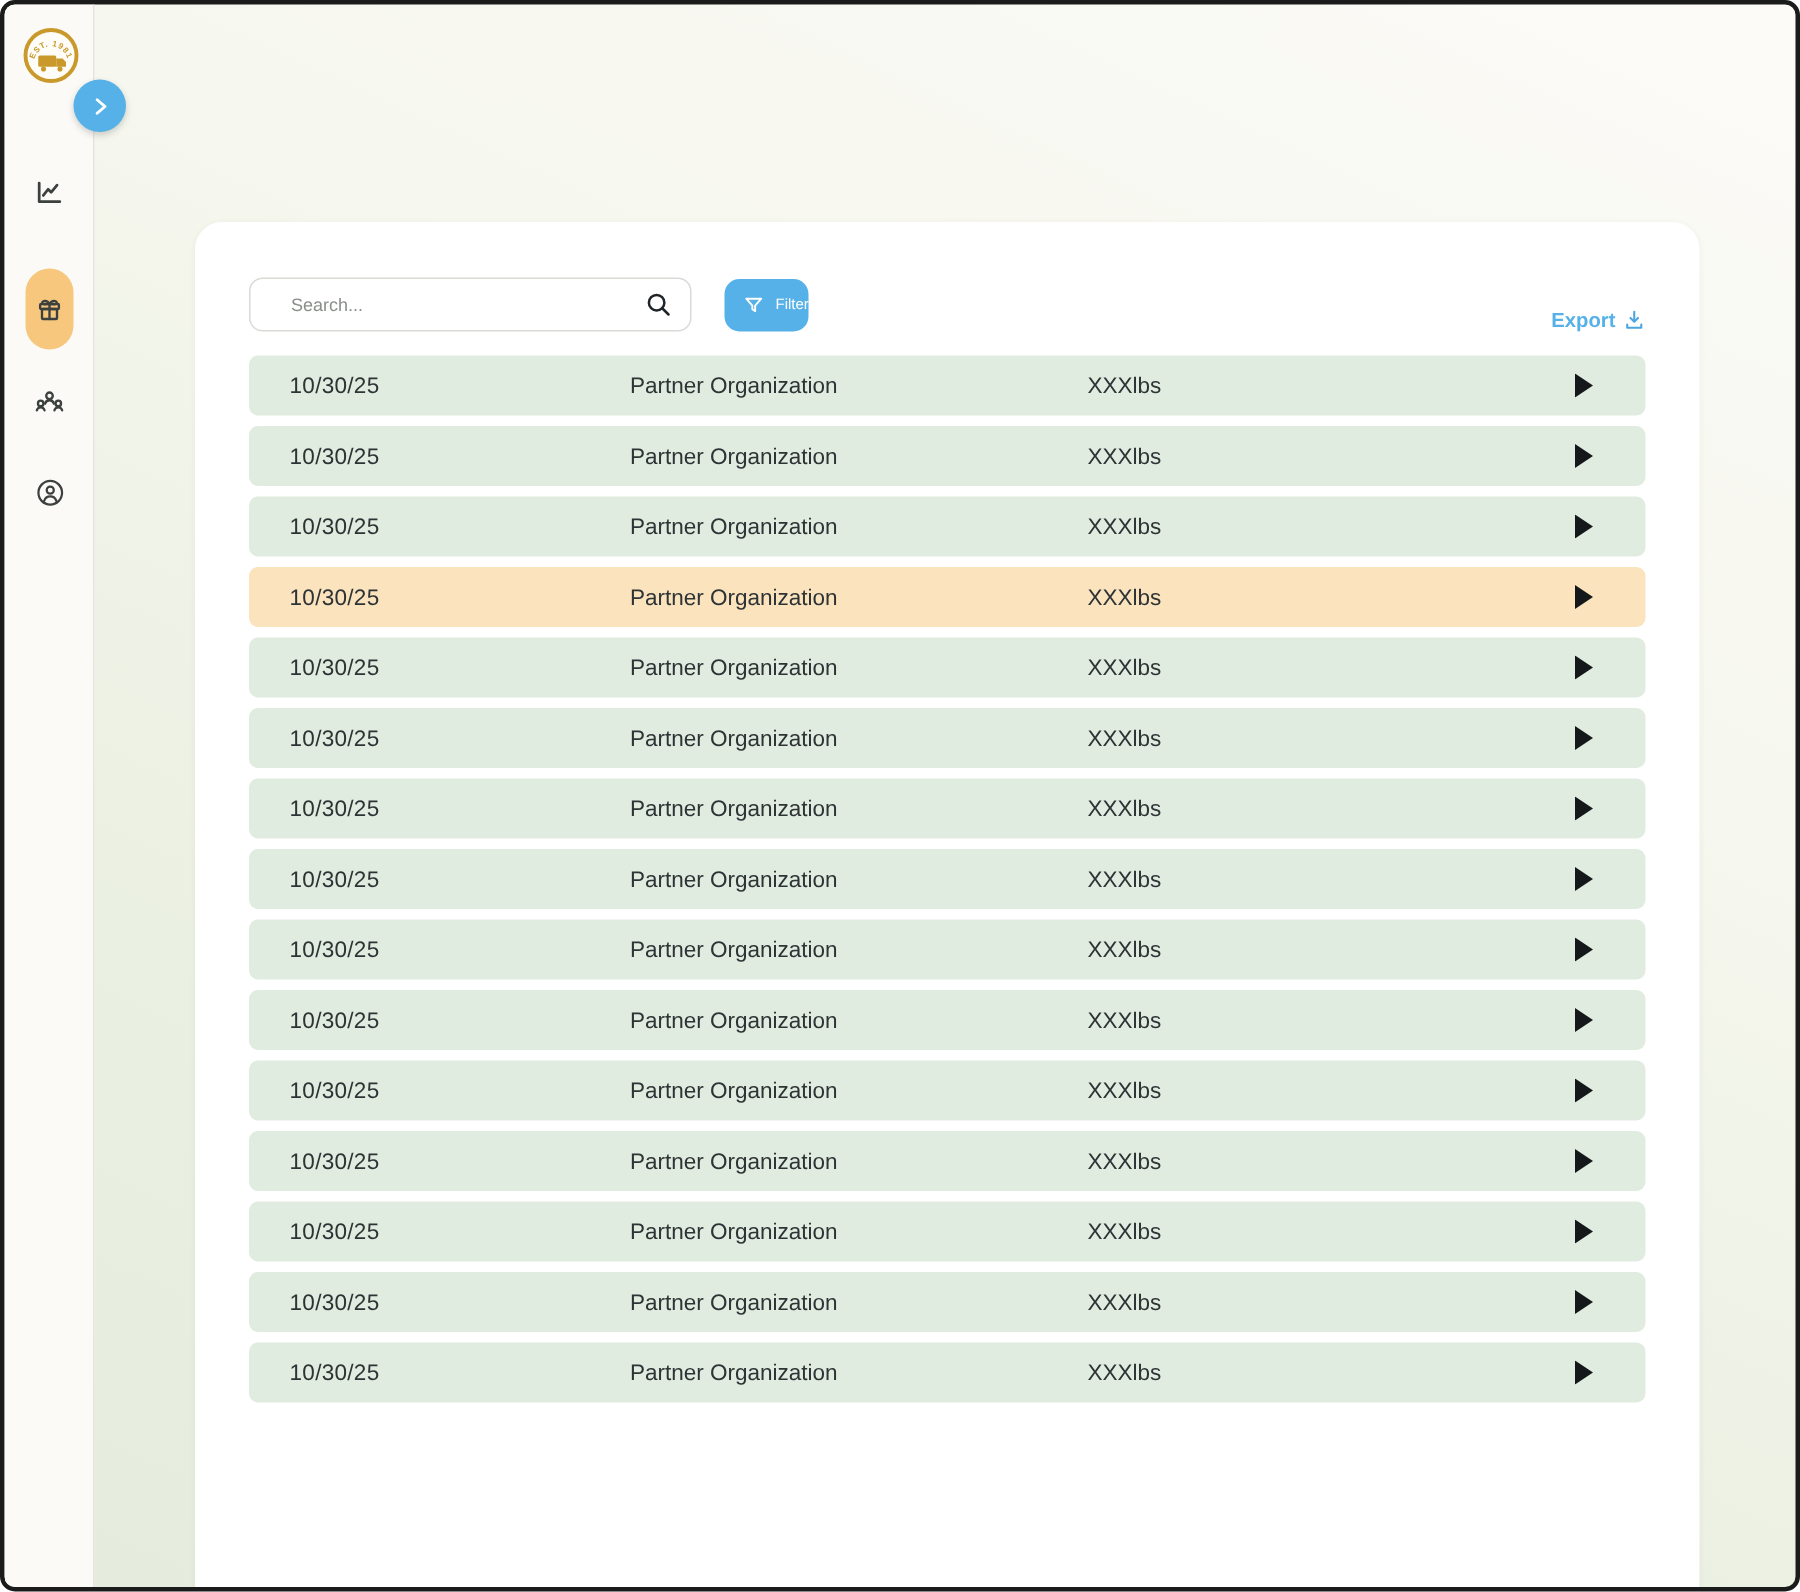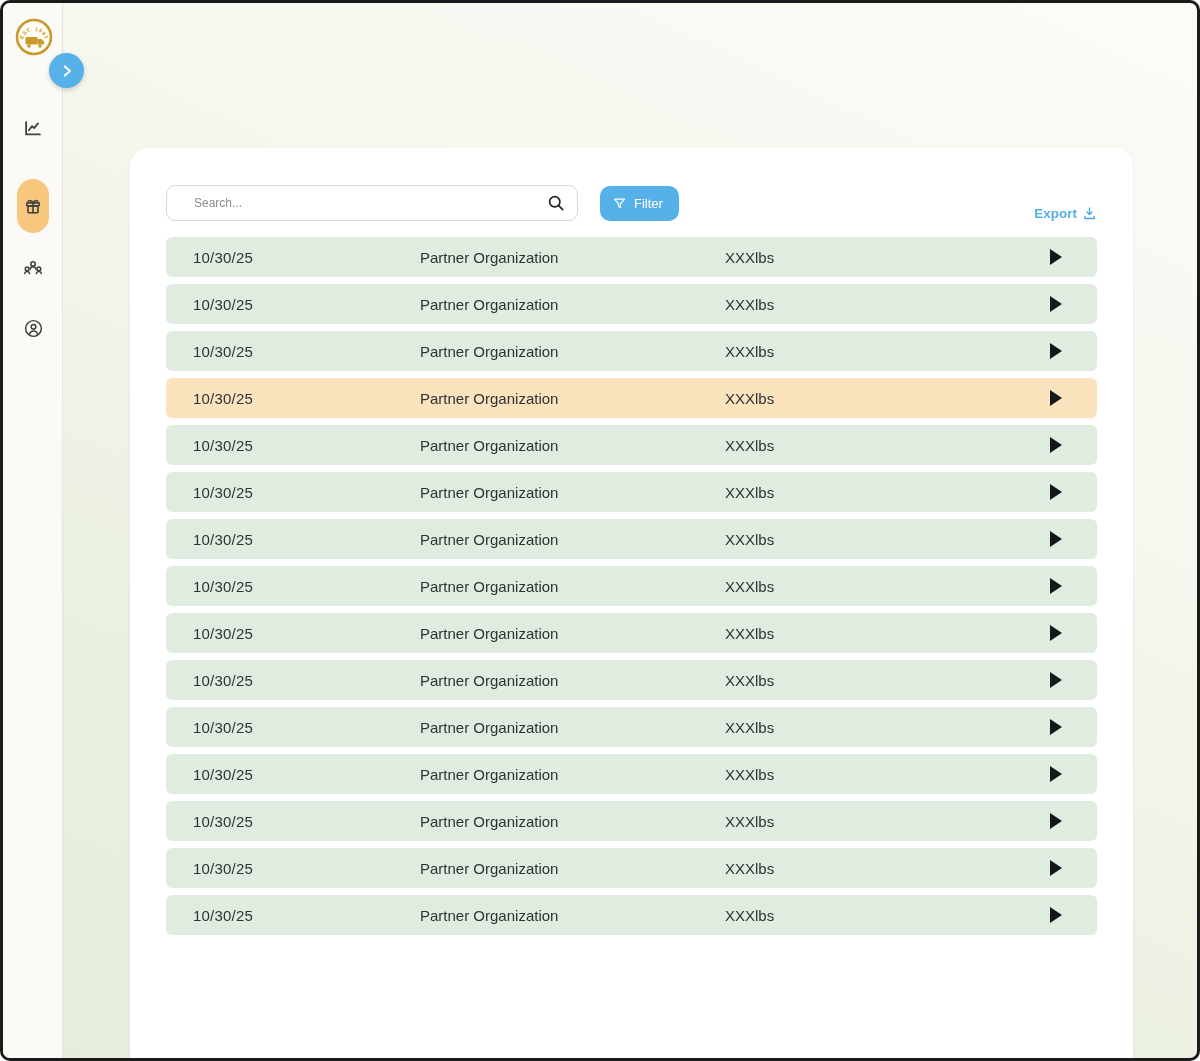--- a/index.html
+++ b/index.html
@@ -45,33 +45,33 @@
   }
 
   .card {
     position:absolute; left:67px; top:145px; width:1003px; height:960px;
     background:#ffffff; border-radius:18px;
     box-shadow:0 1px 4px rgba(60,70,50,.06);
     padding:37px 36px 0 36px;
   }
 
   .toolbar { display:flex; align-items:center; }
-  .search-wrap { position:relative; width:412px; }
+  .search-wrap { position:relative; width:295px; }
   .search-input {
     width:100%; height:36px; border:1px solid #d9d9d6; border-radius:9px;
     padding:0 40px 0 27px; font-size:12px; color:#333; background:#fff; outline:none;
     font-family:"Liberation Sans", sans-serif;
   }
   .search-input::placeholder { color:#8a8f8a; }
   .search-icon { position:absolute; right:12px; top:8px; }
 
   .filter-btn {
-    margin-left:22px; height:35px; padding:0 16px 0 12px;
+    margin-left:22px; height:35px; padding:0 0 0 12px;
     background:var(--accent-blue,#56b1e8); color:#fff; border:none; border-radius:10px;
-    font-size:13px; font-family:"Liberation Sans", sans-serif;
+    font-size:10px; font-family:"Liberation Sans", sans-serif;
     display:flex; align-items:center; gap:7px; cursor:pointer;
   }
 
   .export-link {
     margin-left:auto; margin-top:14px; align-self:flex-end;
     color:var(--accent-blue,#4aa6e0); font-size:13.5px; font-weight:600;
     display:flex; align-items:center; gap:5px; cursor:pointer;
   }
 
   .rows { margin-top:16px; }

